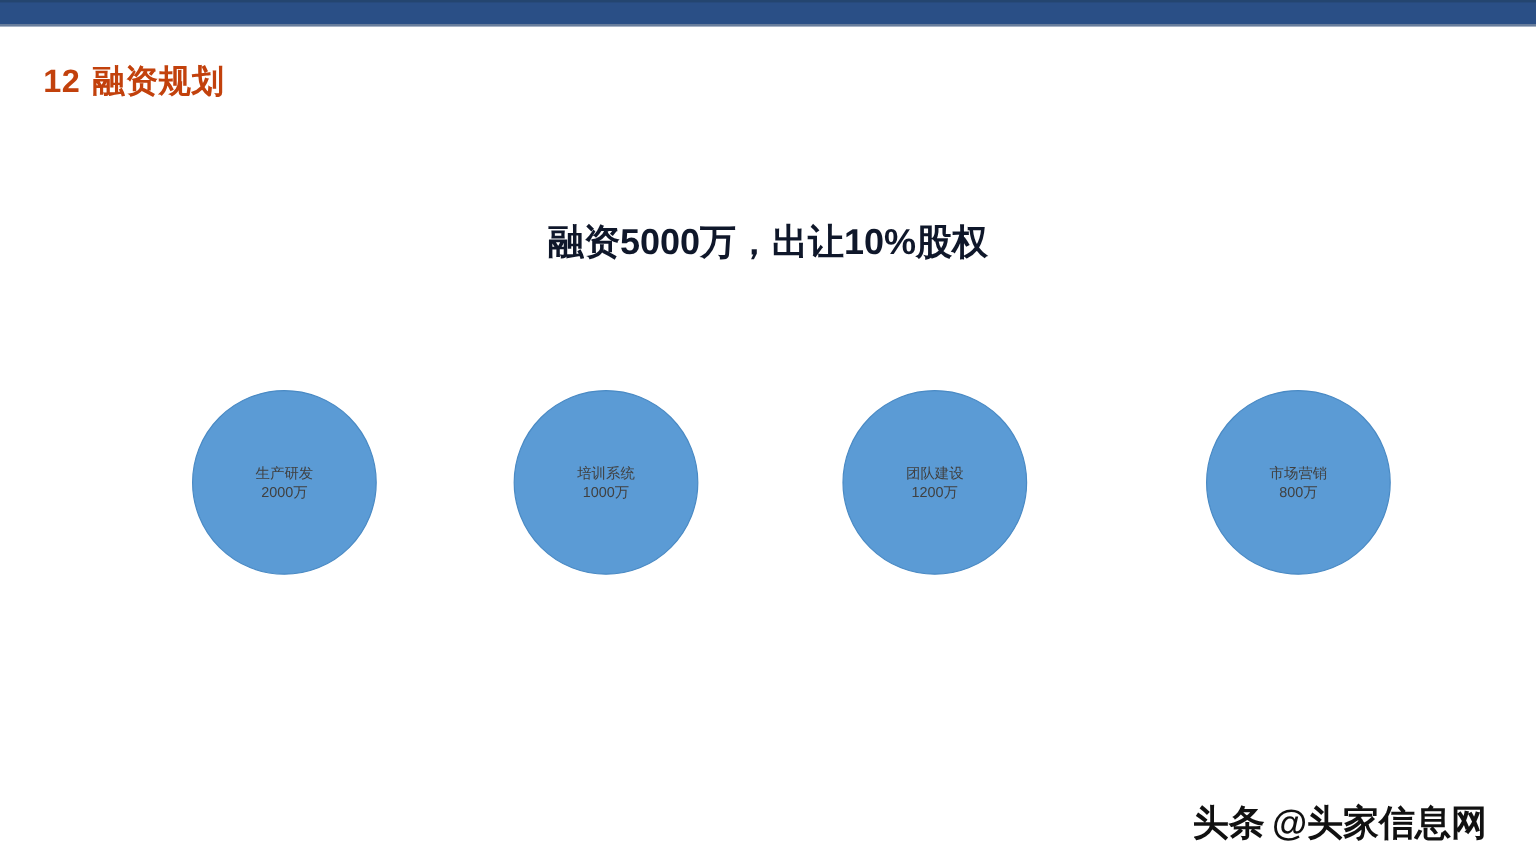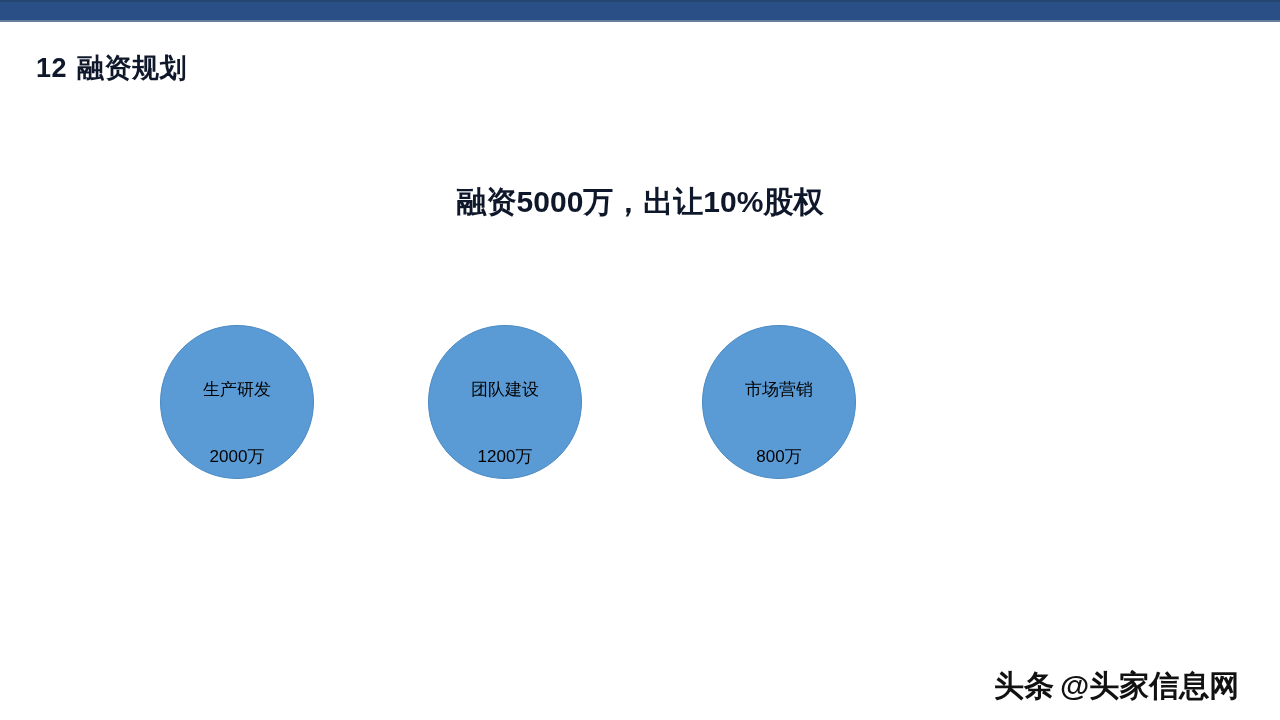--- a/index.html
+++ b/index.html
@@ -42,21 +42,21 @@
     opacity: .55;
   }
 
   
   .slide-title {
     position: absolute;
     left: 36px;
     top: 50px;
     font-size: 27px;
     font-weight: bold;
-    color: #0f172a;
+    color: #c2410c;
     letter-spacing: .5px;
     white-space: nowrap;
   }
   .slide-title .num {
     margin-right: 10px;
   }
 
   
   .headline {
     position: absolute;
@@ -94,24 +94,23 @@
     text-align: center;
     line-height: 1.35;
   }
   .bubble:nth-child(1) { left: 0px; }
   .bubble:nth-child(2) { left: 268px; }
   .bubble:nth-child(3) { left: 542px; }
   .bubble:nth-child(4) { left: 845px; }
 
   .bubble-label,
   .bubble-value {
-    font-size: 17px;
-    color: #000000;
+    font-size: 12px;
+    color: #404040;
     font-weight: normal;
-    margin-top: 44px;
   }
 
   
   .watermark {
     position: absolute;
     left: 994px;
     top: 666px;
     font-size: 30px;
     font-weight: bold;
     color: #111111;
@@ -138,20 +137,24 @@
 
   <div class="headline">融资5000万，出让10%股权</div>
 
   <div class="circle-row">
 
     <div class="bubble">
       <span class="bubble-label">生产研发</span>
       <span class="bubble-value">2000万</span>
     </div>
 
+    <div class="bubble">
+      <span class="bubble-label">培训系统</span>
+      <span class="bubble-value">1000万</span>
+    </div>
 
     <div class="bubble">
       <span class="bubble-label">团队建设</span>
       <span class="bubble-value">1200万</span>
     </div>
 
     <div class="bubble">
       <span class="bubble-label">市场营销</span>
       <span class="bubble-value">800万</span>
     </div>

